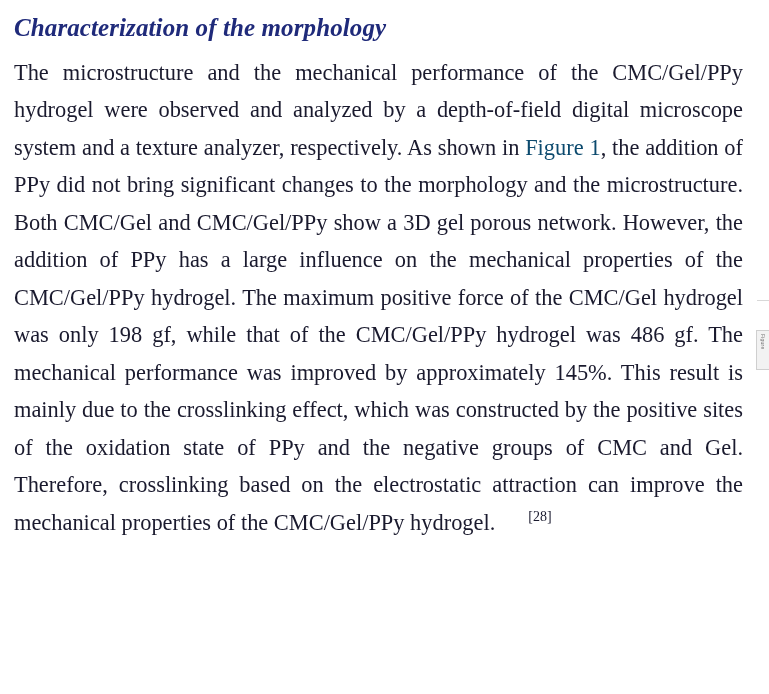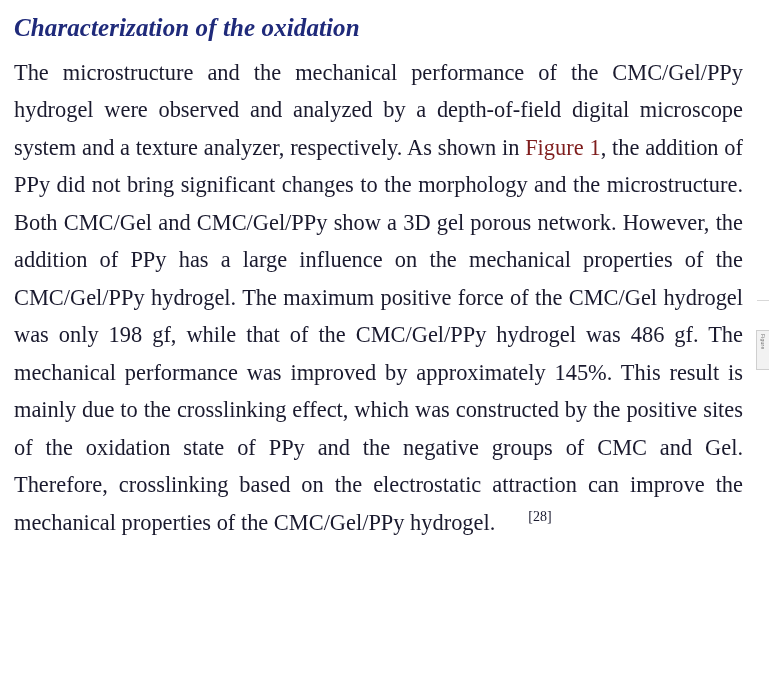--- a/index.html
+++ b/index.html
@@ -36,21 +36,21 @@
     font-size: 22.4px;
     line-height: 37.5px;
     color: #1a1a2e;
     text-align: justify;
     text-justify: inter-word;
     margin: 0;
     padding-right: 4px;
     hyphens: manual;
   }
   .xref {
-    color: #7f1d1d;
+    color: #0c4a6e;
     text-decoration: none;
   }
   sup.ref {
     font-size: 14px;
     vertical-align: super;
     line-height: 0;
     margin-left: 33px;
   }
   
   .edge-tab {
@@ -82,21 +82,21 @@
     width: 12px;
     height: 1px;
     background: #d8d8d8;
   }
 </style>
 </head>
 <body>
 
 <div class="page">
 
-  <h2 class="section-heading">Characterization of the oxidation</h2>
+  <h2 class="section-heading">Characterization of the morphology</h2>
 
   <p class="body-text">
     <span>The microstructure and the mechanical performance of the CMC/Gel/PPy hydrogel were observed and analyzed by a depth-of-field digital microscope system and a texture analyzer, respectively. As shown in </span><a class="xref" href="#">Figure 1</a><span>, the addition of PPy did not bring significant changes to the morphology and the microstructure. Both CMC/Gel and CMC/Gel/PPy show a 3D gel porous network. However, the addition of PPy has a large influence on the mechanical properties of the CMC/Gel/PPy hydrogel. The maximum positive force of the CMC/Gel hydrogel was only 198 gf, while that of the CMC/Gel/PPy hydrogel was 486 gf. The mechanical performance was improved by approximately 145%. This result is mainly due to the crosslinking effect, which was constructed by the positive sites of the oxidation state of PPy and the negative groups of CMC and Gel. Therefore, crosslinking based on the electrostatic attraction can improve the mechanical properties of the CMC/Gel/PPy hydrogel.</span><sup class="ref">[28]</sup>
   </p>
 
   <div class="edge-rule"></div>
   <div class="edge-tab">
     <span class="edge-label">Figure</span>
   </div>
 

